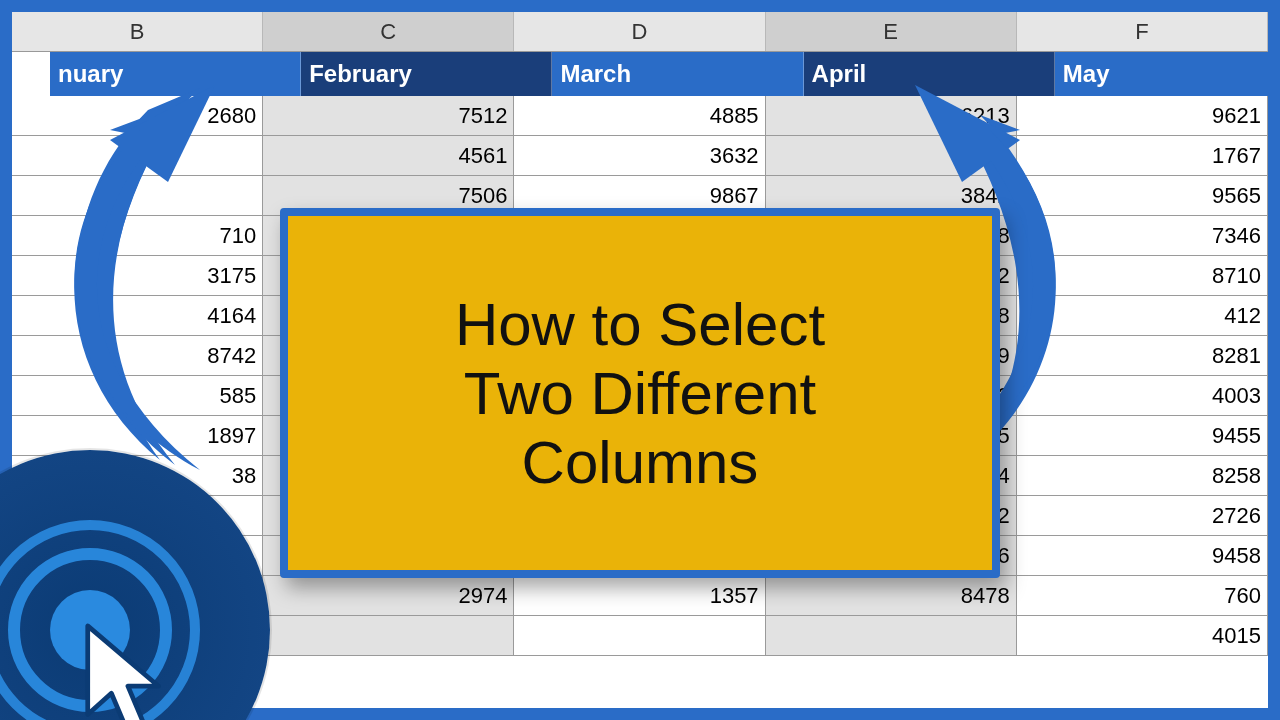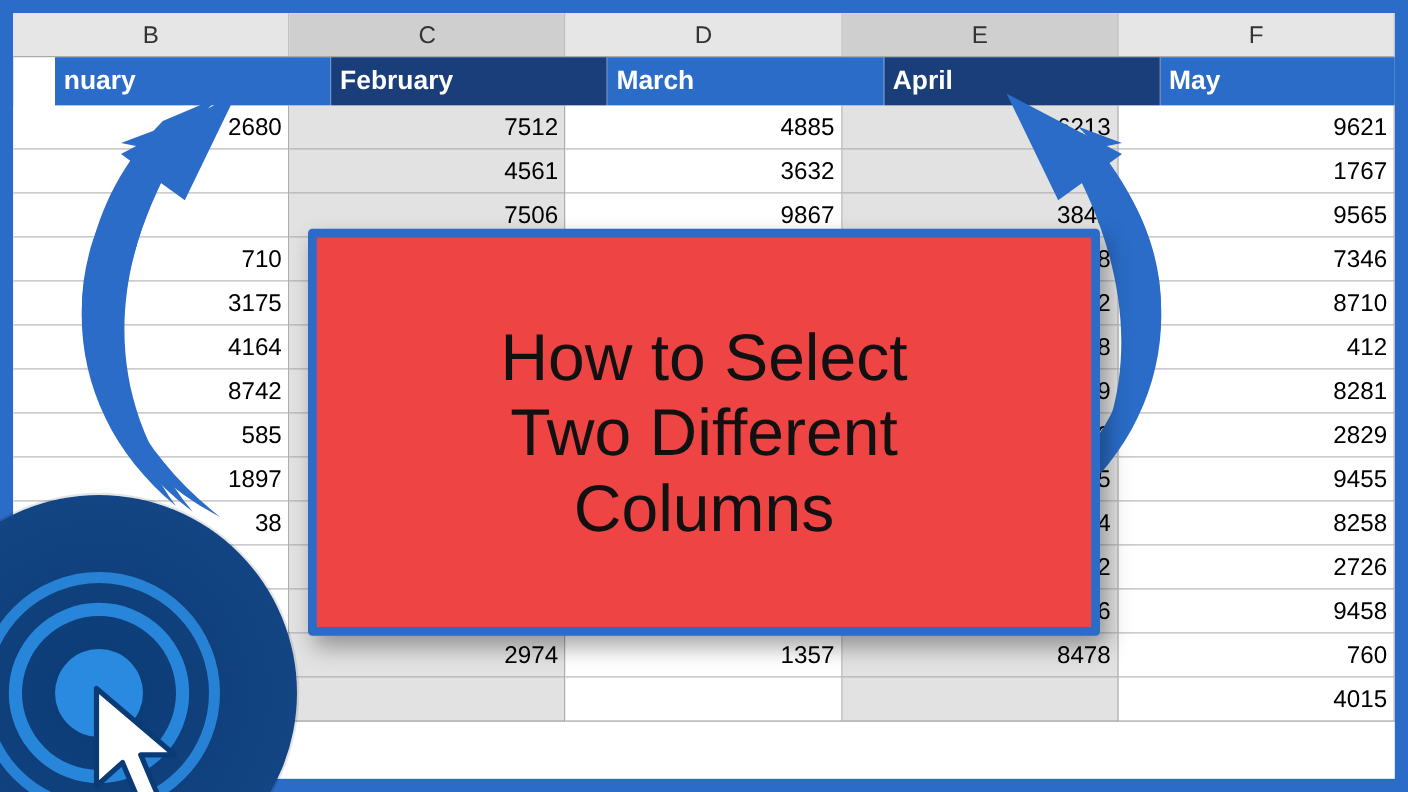--- a/index.html
+++ b/index.html
@@ -68,21 +68,21 @@
     align-items: center;
     justify-content: flex-end;
     padding-right: 6px;
   }
   .datacell.sel { background: #e2e2e2; }
   
   .card {
     position: absolute;
     left: 280px; top: 208px;
     width: 720px; height: 370px;
-    background: #ef4444;
+    background: #eab308;
     border: 8px solid #2a6cc7;
     border-radius: 4px;
     box-shadow: 6px 10px 20px rgba(0,0,0,0.35);
     display: flex;
     align-items: center;
     justify-content: center;
     text-align: center;
     padding: 20px;
   }
   .card-text {
@@ -199,21 +199,21 @@
           <div class="datacell sel"></div>
           <div class="datacell"></div>
           <div class="datacell sel">9</div>
           <div class="datacell">8281</div>
         </div>
         <div class="datarow">
           <div class="datacell">585</div>
           <div class="datacell sel"></div>
           <div class="datacell"></div>
           <div class="datacell sel">2</div>
-          <div class="datacell">2829</div>
+          <div class="datacell">4003</div>
         </div>
         <div class="datarow">
           <div class="datacell">1897</div>
           <div class="datacell sel"></div>
           <div class="datacell"></div>
           <div class="datacell sel">5</div>
           <div class="datacell">9455</div>
         </div>
         <div class="datarow">
           <div class="datacell">38</div>

